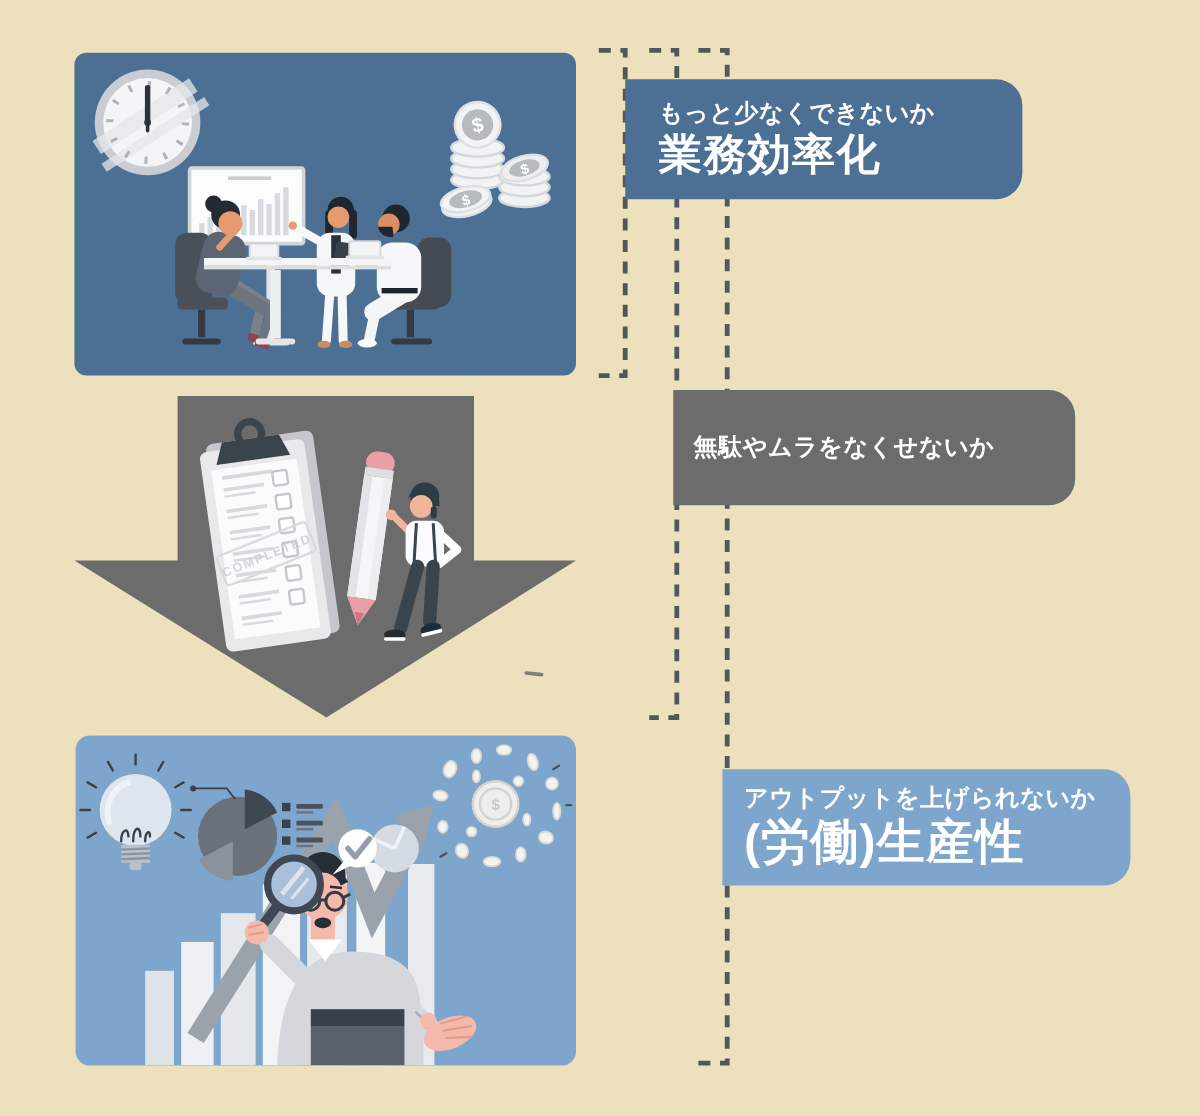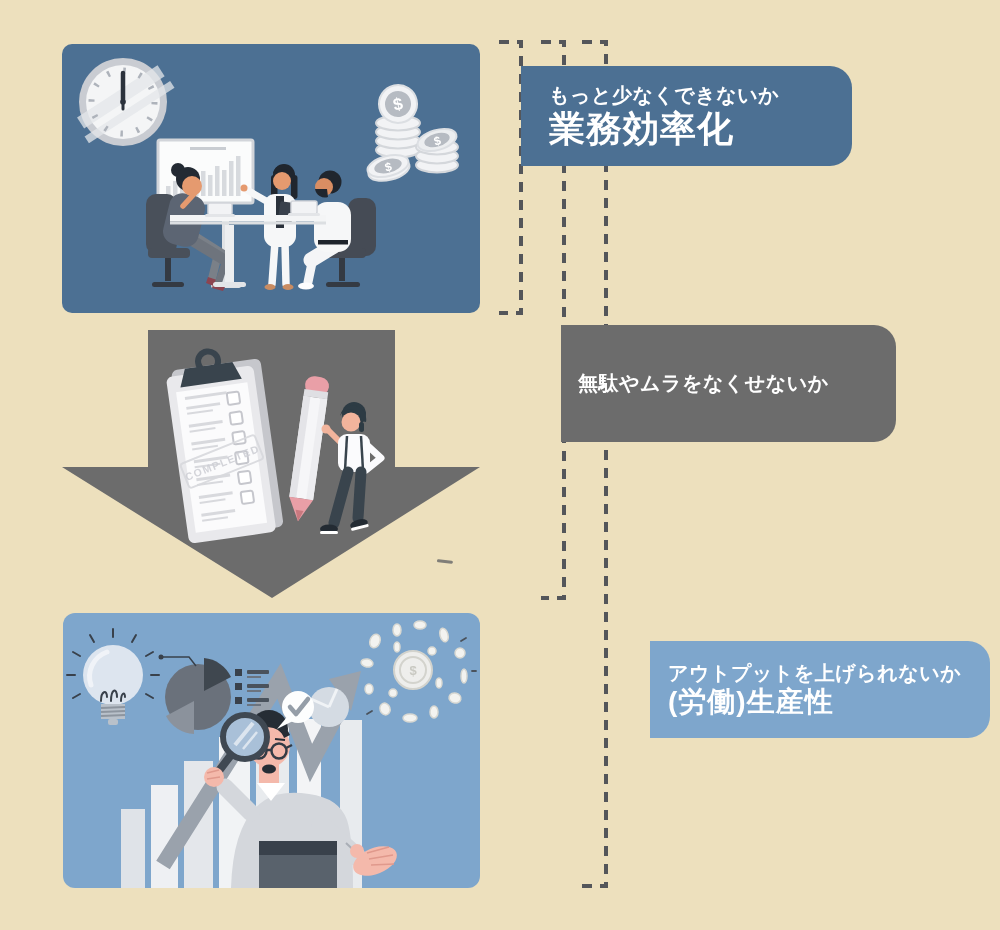--- a/index.html
+++ b/index.html
@@ -15,25 +15,25 @@
   .panel-3{left:63px;top:613px;width:417px;height:275px;background:#7ea6cc;border-radius:12px;}
   
   .brackets{position:absolute;left:0;top:0;width:1000px;height:930px;pointer-events:none;z-index:2;}
   
   .step-label{
     position:absolute;z-index:3;color:#fff;display:flex;flex-direction:column;
     justify-content:center;padding-left:17px;box-sizing:border-box;
     border-radius:0 22px 22px 0;
   }
   .label-1{left:521px;top:66px;width:331px;height:100px;background:#4c7093;padding-left:28px;}
-  .label-2{left:561px;top:325px;width:335px;height:117px;background:#6c6c6c;}
-  .label-3{left:602px;top:641px;width:340px;height:97px;background:#7ea6cc;padding-left:18px;margin-left:48px;}
+  .label-2{left:561px;top:325px;width:335px;height:96px;background:#6c6c6c;}
+  .label-3{left:602px;top:641px;width:340px;height:97px;background:#7ea6cc;padding-left:18px;}
   .step-label .question{font-size:20px;font-weight:bold;letter-spacing:.5px;line-height:1.25;}
   .step-label .title{font-size:36px;font-weight:bold;letter-spacing:1px;line-height:1.15;}
-  .label-3 .title{font-size:28px;}
+  .label-3 .title{font-size:40px;}
 </style>
 </head>
 <body>
 
 <div class="canvas">
 
   <svg class="brackets" width="1000" height="930" viewBox="0 0 1000 930">
     <path d="M499,42 H521 V313 H499" fill="none" stroke="#54565a" stroke-width="4" stroke-dasharray="10 8"></path>
     <path d="M541,42 H564 V598 H541" fill="none" stroke="#54565a" stroke-width="4" stroke-dasharray="10 8"></path>
     <path d="M582,42 H606 V886 H582" fill="none" stroke="#54565a" stroke-width="4" stroke-dasharray="10 8"></path>

